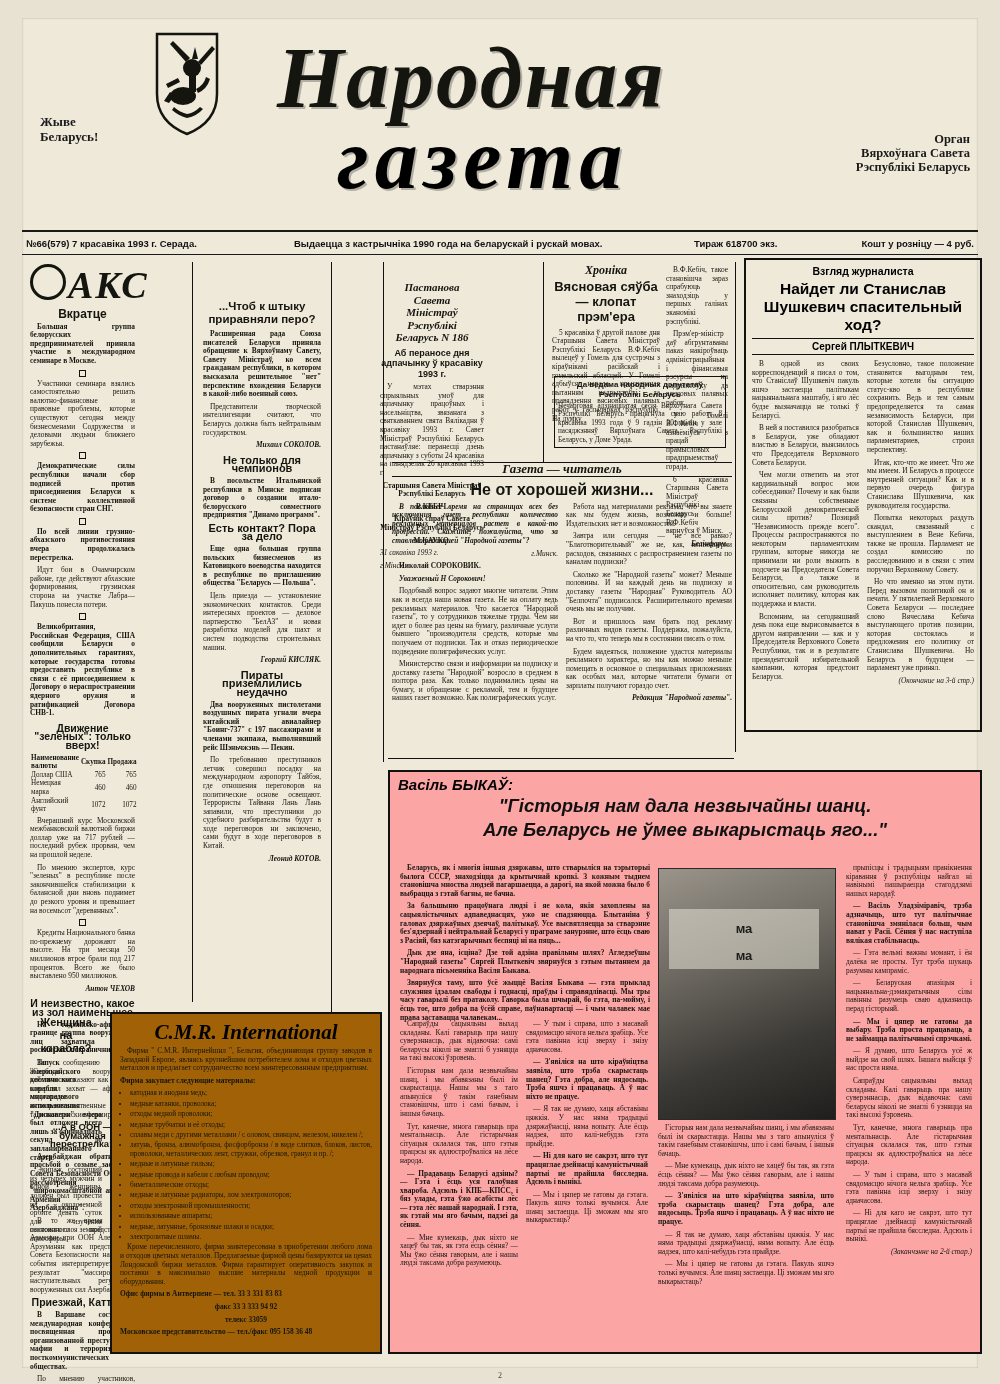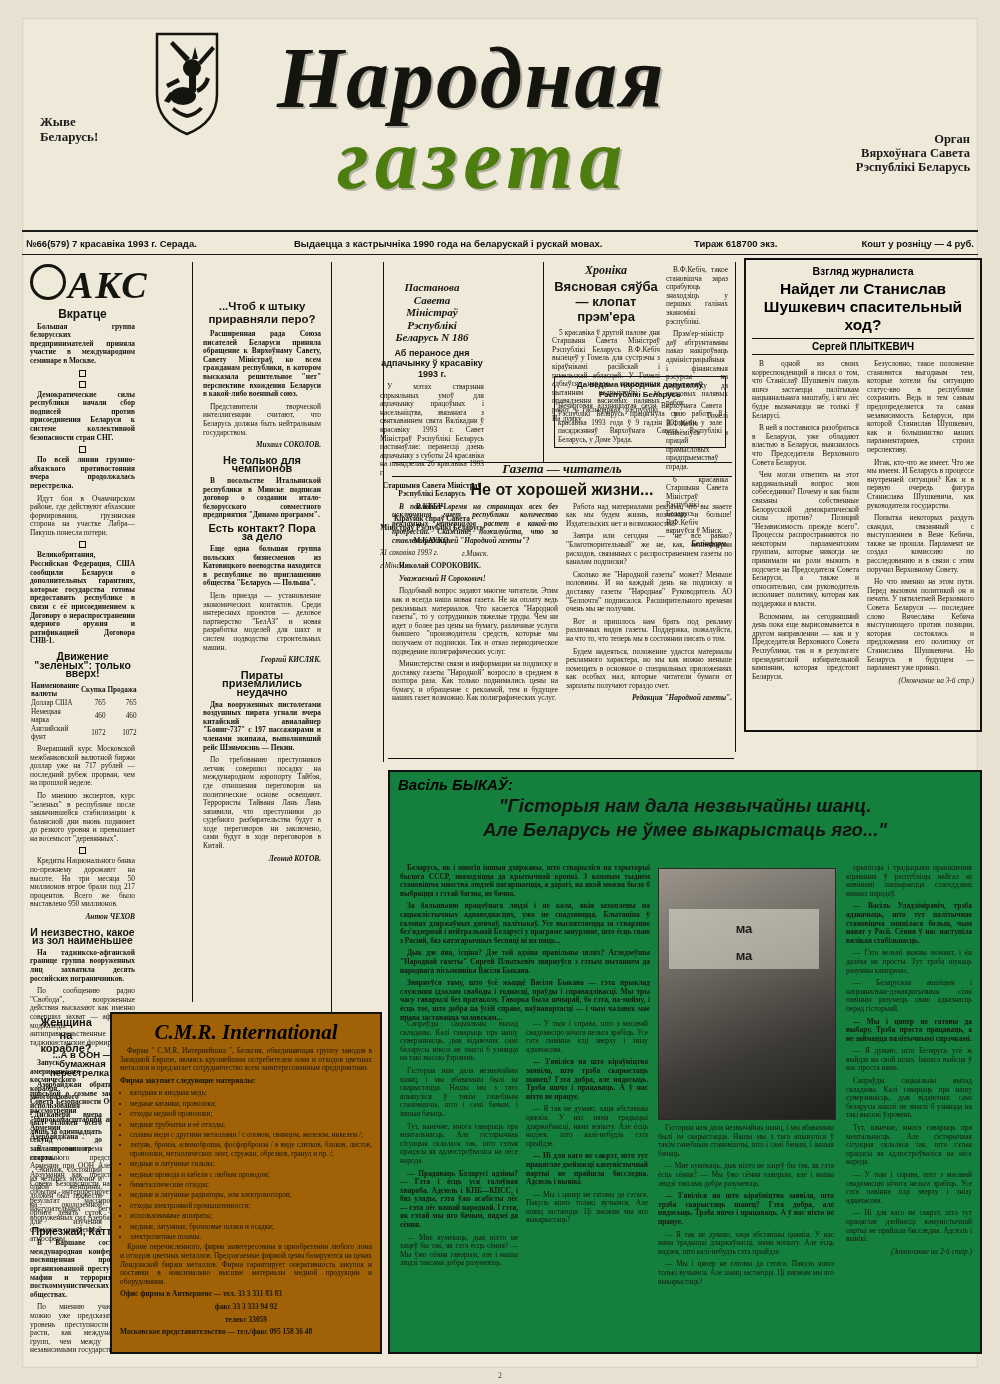--- a/index.html
+++ b/index.html
@@ -30,21 +30,21 @@
   }
   .title-main .l1{
     font-family:"Liberation Serif",serif;
     font-size:86px;font-weight:bold;font-style:italic;
     letter-spacing:2px;color:#15150f;line-height:80px;
     text-shadow:2px 2px 0 rgba(0,0,0,.25);
   }
   .title-main .l2{
     font-family:"Liberation Serif",serif;
     font-size:86px;font-weight:bold;font-style:italic;
-    letter-spacing:6px;color:#4d7c0f;line-height:82px;margin-left:60px;
+    letter-spacing:6px;color:#000000;line-height:82px;margin-left:60px;
     text-shadow:2px 2px 0 rgba(0,0,0,.25);
   }
   .organ{
     position:absolute;right:8px;top:110px;width:150px;text-align:right;
     font-size:12.5px;font-weight:bold;line-height:14px;color:#1a1a1a;
   }
   
   .rule{position:absolute;background:#1a1a1a;}
   .infoline{
     position:absolute;left:22px;top:238px;width:956px;height:14px;
@@ -89,21 +89,21 @@
     position:absolute;left:110px;top:1012px;width:268px;height:338px;
     border:2px solid #111;background:#a16207;
   }
   .cmr-title{
     font-family:"Liberation Serif",serif;font-weight:bold;font-style:italic;
     font-size:21px;text-align:center;margin:6px 0 2px 0;
   }
   
   .bykau{
     position:absolute;left:388px;top:770px;width:590px;height:580px;
-    border:2px solid #111;background:#15803d;
+    border:2px solid #111;background:#fca5a5;
   }
   .bykau-name{
     font-family:"Liberation Sans",sans-serif;font-weight:bold;font-style:italic;
     font-size:15px;padding:4px 0 0 8px;
   }
   .bykau-quote{
     font-family:"Liberation Sans",sans-serif;font-weight:bold;font-style:italic;
     font-size:18.5px;line-height:22px;text-align:center;color:#111;margin:2px 6px 6px 6px;
   }
   .photo{
@@ -199,20 +199,21 @@
   </div>
 
   <div class="faxbox">
     <span class="faxword"><span class="faxO"></span>АКС</span>
   </div>
 
   <div class="col" style="left:30px;top:310px;width:105px;">
     <div class="sect-title">Вкратце</div>
     <p class="bold">Большая группа белорусских предпринимателей приняла участие в международном семинаре в Москве.</p>
     <span class="sq"></span>
+    <p>Участники семинара взялись самостоятельно решать валютно-финансовые и правовые проблемы, которые существуют сегодня между бизнесменами Содружества и деловыми людьми ближнего зарубежья.</p>
     <span class="sq"></span>
     <p class="bold">Демократические силы республики начали сбор подписей против присоединения Беларуси к системе коллективной безопасности стран СНГ.</p>
     <span class="sq"></span>
     <p class="bold">По всей линии грузино-абхазского противостояния вчера продолжалась перестрелка.</p>
     <p>Идут бои в Очамчирском районе, где действуют абхазские формирования, грузинская сторона на участке Лабра—Пакушь понесла потери.</p>
     <span class="sq"></span>
     <p class="bold">Великобритания, Российская Федерация, США сообщили Беларуси о дополнительных гарантиях, которые государства готовы предоставить республике в связи с её присоединением к Договору о нераспространении ядерного оружия и ратификацией Договора СНВ-1.</p>
 
     <div class="sect-title" style="font-size:10.5px;margin-top:6px;">Движение "зеленых": только вверх!</div>
     <table class="rates">
@@ -333,21 +334,21 @@
       <div class="center bold" style="font-family:'Liberation Sans',sans-serif;font-size:8px;line-height:9.5px;margin-bottom:3px;">Да ведама народных дэпутатаў Рэспублікі Беларусь</div>
       <div style="text-align:justify;">Нечарговая адзінаццатая сесія Вярхоўнага Савета Рэспублікі Беларусь працягнула сваю работу 8 красавіка 1993 года ў 9 гадзін 30 хвілін у зале пасяджэнняў Вярхоўнага Савета Рэспублікі Беларусь, у Доме Урада.</div>
     </div>
   </div>
 
   <div class="col" style="left:392px;top:462px;width:340px;">
     <div class="sect-title" style="font-family:'Liberation Serif',serif;font-style:italic;font-size:13px;border-top:1px solid #111;border-bottom:1px solid #111;padding:2px 0;">Газета — читатель</div>
     <div class="big-head" style="font-size:16px;">Не от хорошей жизни...</div>
     <div class="two">
       <p class="bold ital">В последнее время на страницах всех без исключения газет республики количество рекламных материалов растет в какой-то прогрессии. Скажите, пожалуйста, что за ставлено редакцией "Народной газеты"?</p>
-      <p class="ital" style="text-align:center;text-indent:0;">г.Минск.</p>
+      <p class="ital" style="text-align:right;text-indent:0;">г.Минск.</p>
       <p class="bold">Николай СОРОКОВИК.</p>
       <p class="ital bold">Уважаемый Н Сорокович!</p>
       <p>Подобный вопрос задают многие читатели. Этим как и всегда наша новая газета. Не на оплату ведь рекламных материалов. Что касается "Народной газеты", то у сотрудников тяжелые труды. Чем ни идет о более раз цены на бумагу, различные услуги бывшего "производителя средств, которые мы получаем от подписки. Так и отказ периодическое подведение полиграфических услуг.</p>
       <p>Министерство связи и информации на подписку и доставку газеты "Народной" возросло в среднем в полтора раза. Как только поднимались цены на бумагу, и обращение с рекламой, тем и будущее наших газет возможно. Как полиграфических услуг.</p>
       <p>Работа над материалами реклама, что вы знаете как мы будем жизнь, возможно и больше! Издательских нет и возможностей.</p>
       <p>Завтра или сегодня — не все равно? "Благотворительный" же не, как, конвенцерии расходов, связанных с распространением газеты по каналам подписки?</p>
       <p>Сколько же "Народной газеты" может? Меньше половины. И на каждый день на подписку и доставку газеты "Народная" Руководитель АО "Белпочта" подписался. Расширительного времени очень мы не получим.</p>
       <p>Вот и пришлось нам брать под рекламу различных видов газеты. Поддержка, пожалуйста, на что то, что теперь мы в состоянии писать о том.</p>
       <p>Будем надеяться, положение удастся материалы рекламного характера, но мы как можно меньше помещать в основное о специальных приложениях как особых мал, которые читатели бумаги от зарплаты получают гораздо счет.</p>
       <p class="sig" style="text-indent:0;">Редакция "Народной газеты".</p>

